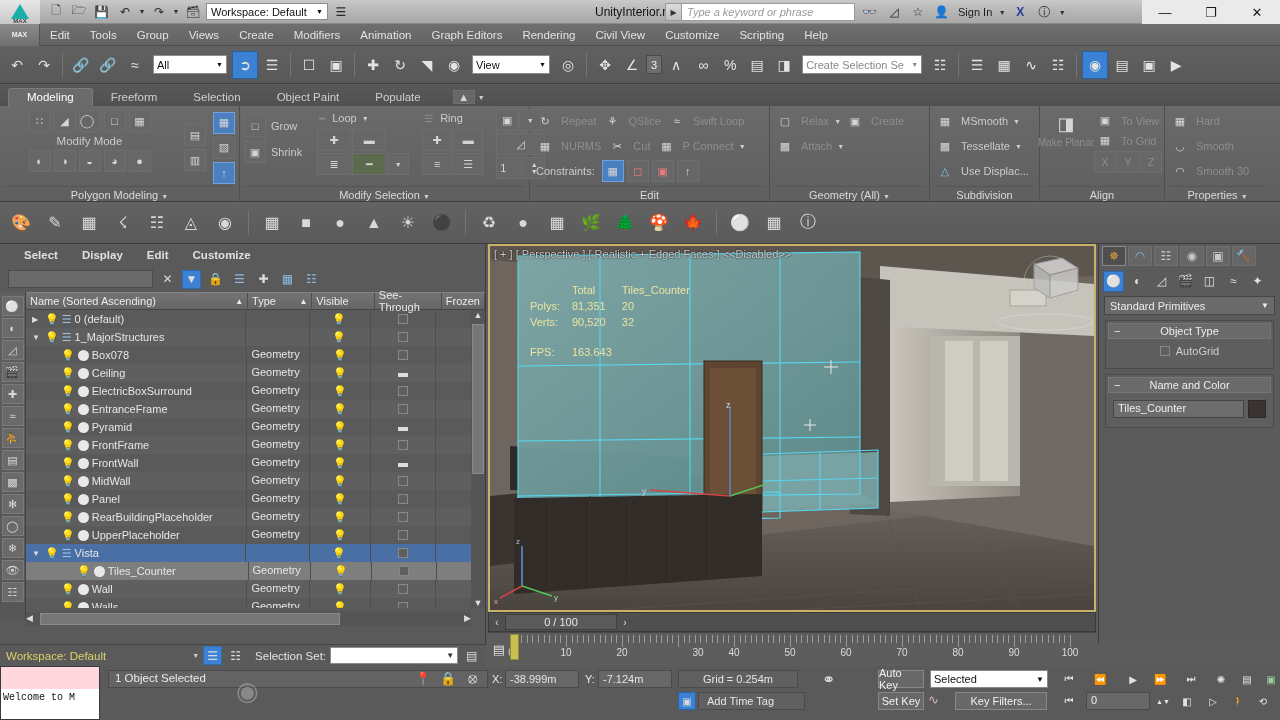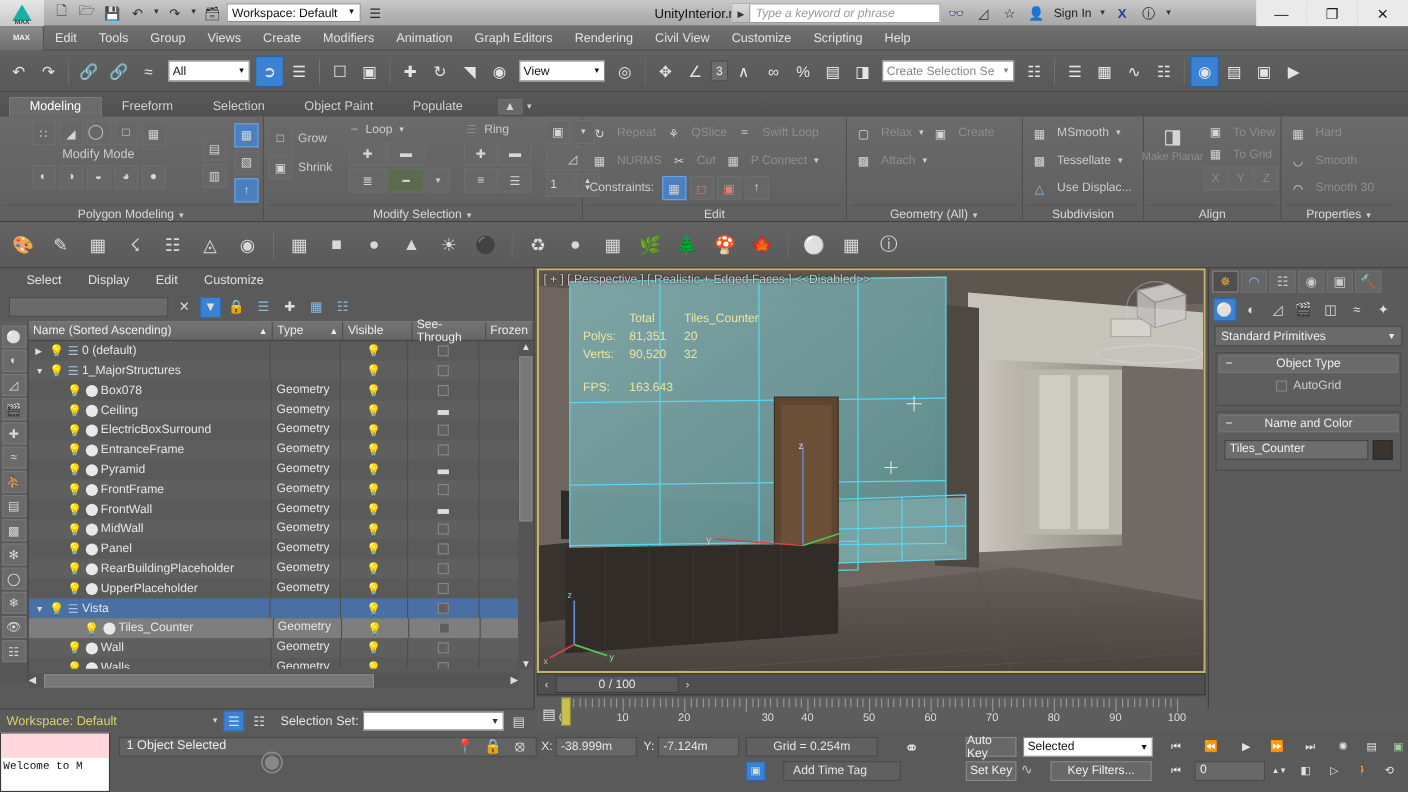--- a/index.html
+++ b/index.html
@@ -90,21 +90,21 @@
 
   
   .iconstrip{ position:absolute; left:0; top:202px; width:1280px; height:42px;
     background:linear-gradient(#636363,#5a5a5a); border-bottom:1px solid #3c3c3c;
     display:flex; align-items:center; padding-left:6px; gap:4px;}
   .sbtn{ width:30px;height:32px; display:flex;align-items:center;justify-content:center; font-size:16px;}
 
   
   .explorer{ position:absolute; left:0; top:244px; width:486px; height:400px;
     background:#5a5a5a; border-right:1px solid #3c3c3c;}
-  .exp-menu{ height:22px; display:flex; align-items:center; padding-left:12px; gap:0;}
+  .exp-menu{ height:22px; display:flex; align-items:center; padding-left:12px; gap:0;font-weight:bold;}
   .exp-menu span{ padding:0 12px; font-size:11.5px; color:#e0e0e0;}
   .exp-tools{ height:26px; display:flex; align-items:center; padding-left:8px; gap:5px;}
   .exp-search{ width:145px;height:18px; background:#6a6a6a; border:1px solid #4b4b4b;}
   .etb{ width:19px;height:19px; display:flex;align-items:center;justify-content:center;
     font-size:12px; color:#dcdcdc;}
   .etb.on{ background:#3c82d4; border:1px solid #2f6bb3;}
   .exp-head{ position:absolute; left:26px; top:48px; right:0; height:18px; display:flex;
     background:linear-gradient(#747474,#656565); border-top:1px solid #828282; border-bottom:1px solid #454545;}
   .exp-head div{ border-right:1px solid #4e4e4e; font-size:11px; color:#ececec;
     padding:1px 4px; display:flex; align-items:center; justify-content:space-between;}
@@ -1305,21 +1305,21 @@
     <div class="coordbox" style="left:498px;top:4px;width:74px">-7.124m</div>
     <div class="coordlbl" style="left:578px;top:7px">Z:</div>
     <div class="coordbox" style="left:590px;top:4px;width:74px">0.0m</div>
 
     <div style="position:absolute;left:575px;top:4px;width:0"></div>
 
     <div style="position:absolute;left:580px;top:4px;width:1px"></div>
 
     <div class="gridbox" id="grid-box" style="left:578px;top:4px">Grid = 0.254m</div>
     <div class="timetag-ic" style="left:578px;top:26px">▣</div>
-    <div class="timetag" style="left:612px;top:26px;padding-left:8px;width:107px">Add Time Tag</div>
+    <div class="timetag" style="left:598px;top:26px;padding-left:8px;width:107px">Add Time Tag</div>
 
     <div style="position:absolute;left:722px;top:4px;font-size:16px;color:#e4e4e4">⚭</div>
 
     <div class="keybtn" style="left:778px;top:4px">Auto Key</div>
     <div class="keybtn" style="left:778px;top:26px">Set Key</div>
     <div style="position:absolute;left:828px;top:26px;font-size:13px;color:#d7b6c8">∿</div>
 
     <div class="animcombo" style="left:830px;top:4px;width:118px">
       <span>Selected</span>
       <span style="font-size:8px">▼</span>

